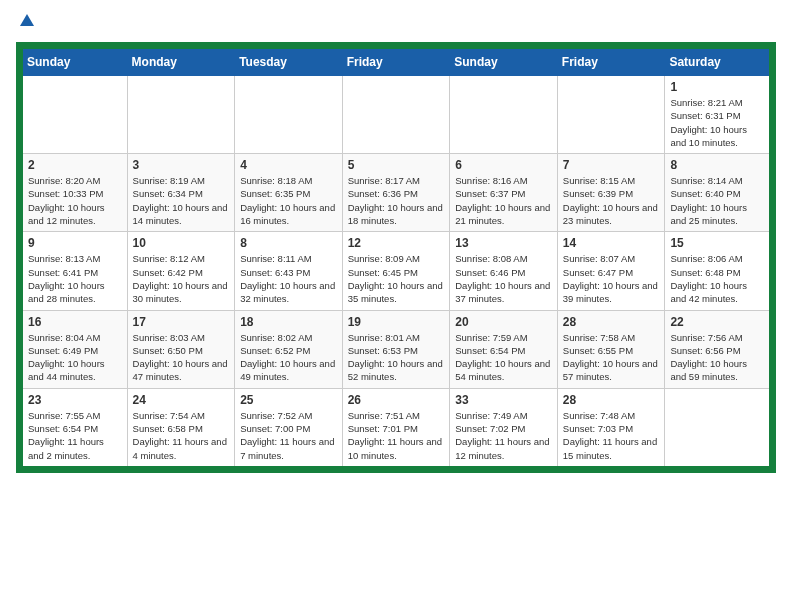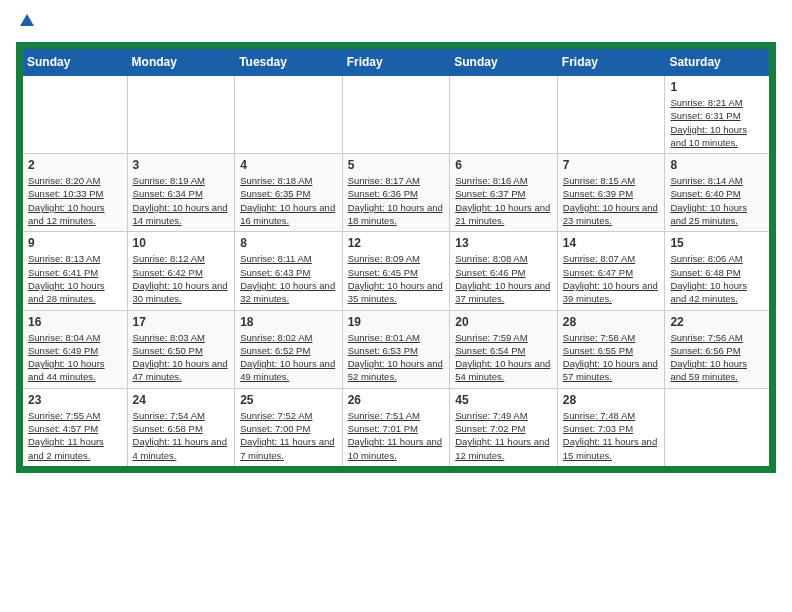--- a/index.html
+++ b/index.html
@@ -74,21 +74,20 @@
     .day-num {
       font-size: 12px;
       font-weight: bold;
       display: block;
       margin-bottom: 2px;
     }
     .day-info {
       font-size: 9.5px;
       line-height: 1.4;
       color: #333;
-      text-decoration: underline;
     }
     .empty-cell {
       background: #fff !important;
     }
   </style>
 </head>
 <body>
 
 <div class="header-area">
   <div class="logo">
@@ -262,21 +261,21 @@
           <span class="day-num">22</span>
           <div class="day-info">Sunrise: 7:56 AM
 Sunset: 6:56 PM
 Daylight: 10 hours and 59 minutes.</div>
         </td>
       </tr>
       <tr>
         <td>
           <span class="day-num">23</span>
           <div class="day-info">Sunrise: 7:55 AM
-Sunset: 4:57 PM
+Sunset: 6:54 PM
 Daylight: 11 hours and 2 minutes.</div>
         </td>
         <td>
           <span class="day-num">24</span>
           <div class="day-info">Sunrise: 7:54 AM
 Sunset: 6:58 PM
 Daylight: 11 hours and 4 minutes.</div>
         </td>
         <td>
           <span class="day-num">25</span>
@@ -284,21 +283,21 @@
 Sunset: 7:00 PM
 Daylight: 11 hours and 7 minutes.</div>
         </td>
         <td>
           <span class="day-num">26</span>
           <div class="day-info">Sunrise: 7:51 AM
 Sunset: 7:01 PM
 Daylight: 11 hours and 10 minutes.</div>
         </td>
         <td>
-          <span class="day-num">45</span>
+          <span class="day-num">33</span>
           <div class="day-info">Sunrise: 7:49 AM
 Sunset: 7:02 PM
 Daylight: 11 hours and 12 minutes.</div>
         </td>
         <td>
           <span class="day-num">28</span>
           <div class="day-info">Sunrise: 7:48 AM
 Sunset: 7:03 PM
 Daylight: 11 hours and 15 minutes.</div>
         </td>

